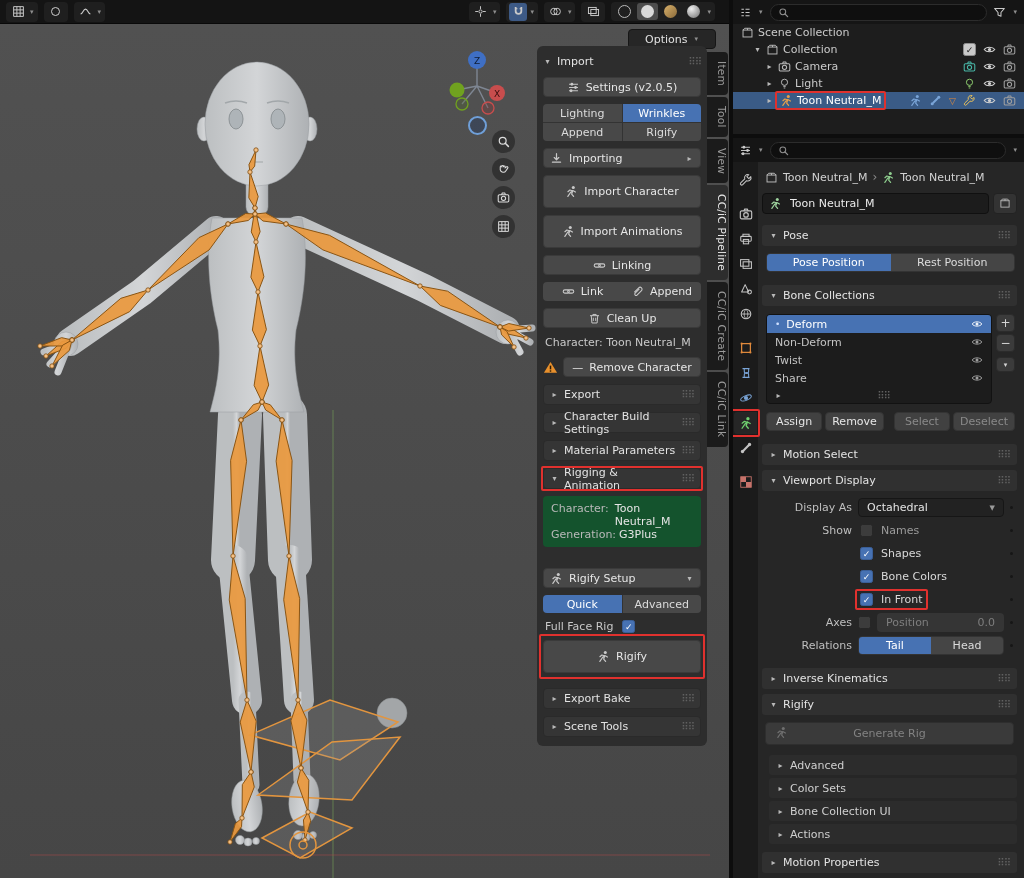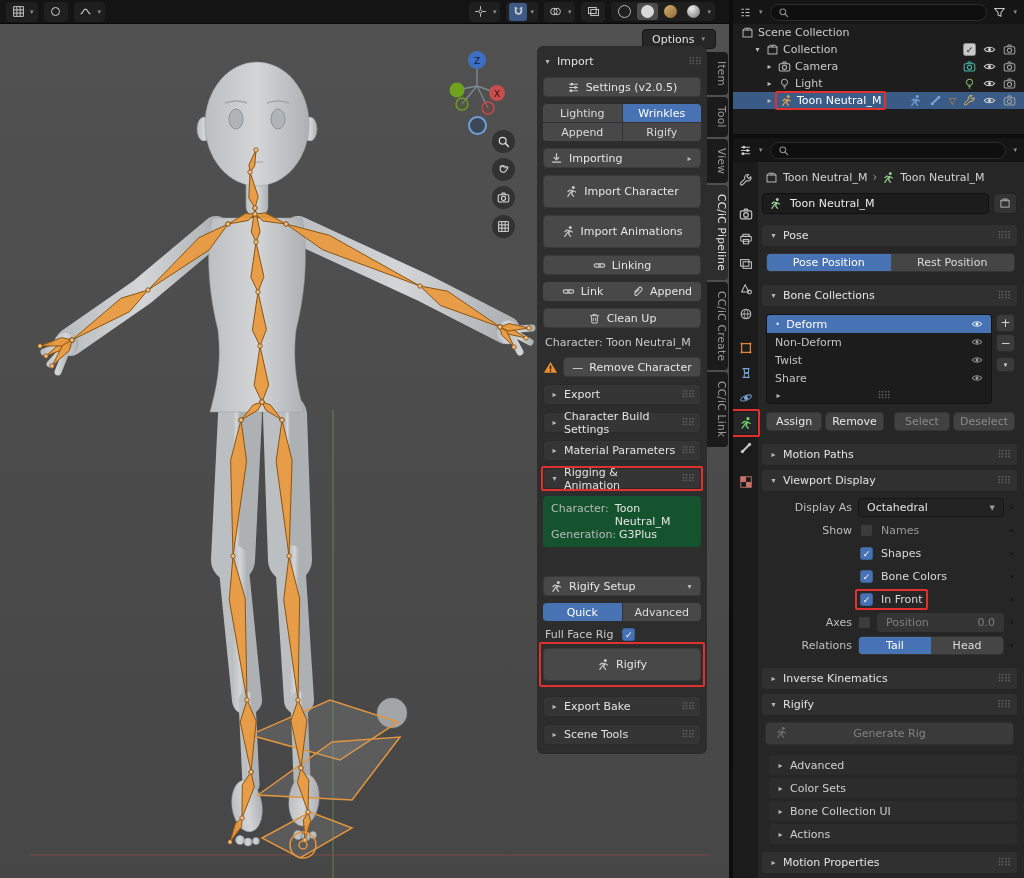--- a/index.html
+++ b/index.html
@@ -23,21 +23,21 @@
   .sph.mat{background:linear-gradient(135deg,#d8b06a,#8a6a3a)}
   .sph.rend{background:radial-gradient(circle at 35% 30%,#eee,#6d6d6d)}
   .sphwrap{display:flex;align-items:center;border-radius:3px;padding:2px}
   .sphwrap.active{background:#4d4d4d}
 
   
   #viewport{position:absolute;left:0;top:24px;width:729px;height:854px;
             background:linear-gradient(#515151,#464646);overflow:hidden}
   #options-btn{position:absolute;top:5px;right:13px;height:18px;background:#262626;
                border:1px solid #161616;border-radius:4px;display:flex;align-items:center;gap:6px;
-               padding:0 9px;color:#e0e0e0;z-index:5;cursor:default}
+               padding:0 16px;color:#e0e0e0;z-index:5;cursor:default}
   #nav-gizmo{position:absolute;left:444px;top:22px;z-index:4}
   #persp-dot{position:absolute;left:468px;top:92px;width:15px;height:15px;border-radius:50%;
              border:2px solid #6f9fd8;background:rgba(40,60,95,.45);z-index:4}
   .vtool{position:absolute;left:492px;width:23px;height:23px;border-radius:50%;
          background:rgba(28,28,28,.55);display:flex;align-items:center;justify-content:center;color:#dcdcdc;z-index:4}
   .vtool svg{width:13px;height:13px}
   #vt-zoom{top:106px}#vt-pan{top:134px}#vt-cam{top:162px}#vt-grid{top:191px}
 
   
   #npanel{position:absolute;left:537px;top:22px;width:170px;background:#2d2d2d;border-radius:6px;
@@ -57,21 +57,21 @@
   .pair .btn{flex:1;border-radius:0;border:none;height:19px;background:#484848}
   .np-text{color:#c9c9c9;padding:1px 2px}
   .remove-row{display:flex;gap:5px;align-items:center}
   .remove-row .btn{flex:1}
   .warnic{width:15px;height:15px;color:#e8902c;flex:none}
   .info-box{background:#14532d;border-radius:4px;padding:6px 8px;display:flex;flex-direction:column;gap:0}
   .info-row{display:flex;gap:6px}
   .info-row .lbl{width:62px;color:#b9b9b9}
   .info-row .val{color:#e5e5e5}
   .ffr-row{display:flex;align-items:center;gap:9px;padding-left:2px;margin-top:0}
-  .mt14{margin-top:22px}
+  .mt14{margin-top:14px}
   .cb{width:13px;height:13px;border-radius:2.5px;background:#3c3c3c;border:1px solid #262626;
       display:inline-flex;align-items:center;justify-content:center;font-size:9px;color:#fff;
       box-sizing:border-box;flex:none}
   .cb::after{content:"✓";visibility:hidden}
   .cb.checked{background:#4772b3;border-color:#3a5f99}
   .cb.checked::after{visibility:visible}
   .cb.light{background:#c9c9c9;border-color:#8d8d8d;color:#1a1a1a}
 
   
   #ntabs{position:absolute;left:707px;top:28px;width:22px;display:flex;flex-direction:column;gap:2px;z-index:6}
@@ -1008,21 +1008,21 @@
                 <span>Select</span>
               </div>
             <div class="btn dim">
                 <span>Deselect</span>
               </div>
           </div>
         </div>
 
         <div class="phdr">
           <span class="tri">▸</span>
-          <span>Motion Paths</span>
+          <span>Motion Select</span>
           <span class="grip">⠿⠿</span>
         </div>
 
         <div class="phdr">
           <span class="tri">▾</span>
           <span>Viewport Display</span>
           <span class="grip">⠿⠿</span>
         </div>
         <div class="pbody">
           <div class="prow">

